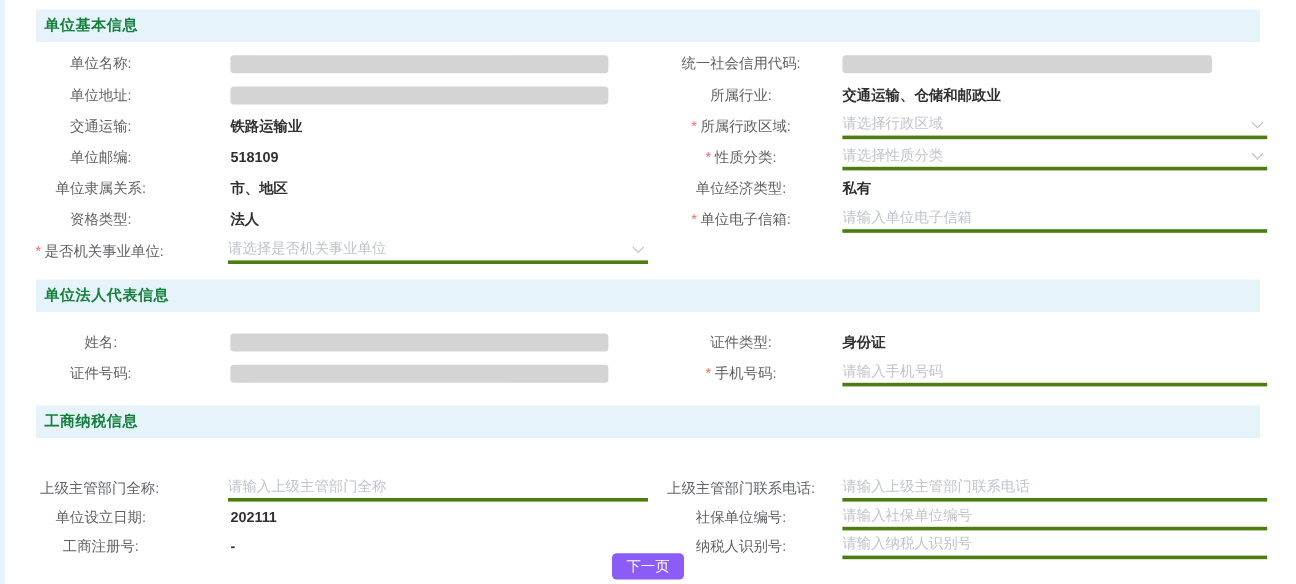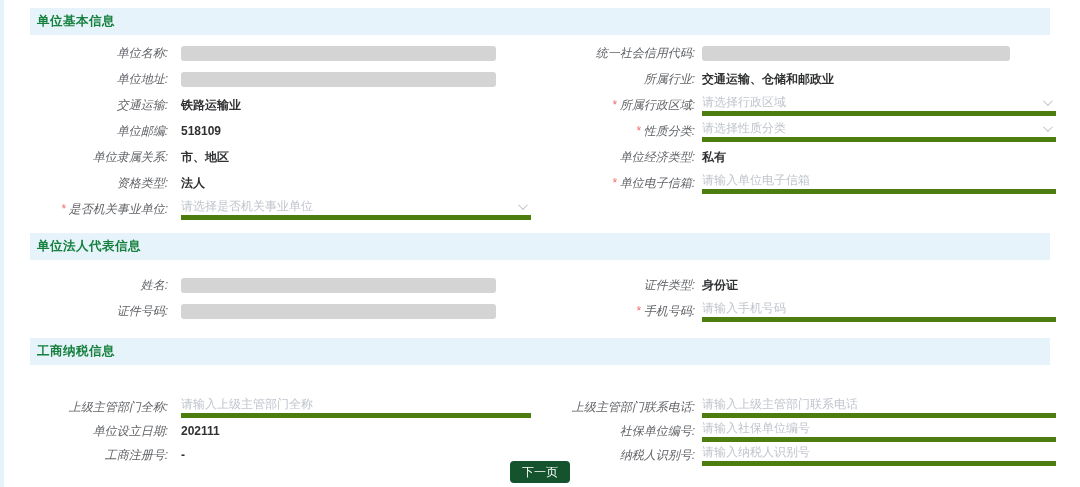--- a/index.html
+++ b/index.html
@@ -9,44 +9,44 @@
   #left-sliver { position:absolute; left:0; top:0; width:4px; height:487px; background:#e7f3fb; }
 
   .band { position:absolute; left:30px; width:1020px; height:27px; background:#e7f3fb;
           display:flex; align-items:center; padding-left:7px; }
   .band .title { font-size:12.5px; font-weight:bold; color:#15803d; letter-spacing:.5px; }
 
   .rows { position:absolute; left:0; width:1080px; display:flex; flex-direction:column; }
   .row { display:flex; height:26px; align-items:center; }
   .rows.s3 .row { height:24px; }
   .half { display:flex; width:540px; align-items:center; }
-  .lbl { width:168px; text-align:right; color:#606266; white-space:nowrap;font-style:italic; }
+  .lbl { width:168px; text-align:center; color:#606266; white-space:nowrap; }
   .half.r .lbl { width:155px; }
   .req { color:#f56c6c; margin-right:3px; }
-  .ctl { margin-left:13px; display:flex; align-items:center; }
+  .ctl { margin-left:24px; display:flex; align-items:center; }
   .half.r .ctl { margin-left:7px; }
 
   .mask { width:315px; height:15px; background:#d4d4d4; border-radius:3px; }
   .half.r .mask { width:308px; }
 
   .val { font-weight:bold; color:#303133; }
 
-  .line { width:350px; height:21px; border-bottom:5px solid #4d7c0f;
+  .line { width:350px; height:21px; border-bottom:3px solid #4d7c0f;
           display:flex; align-items:center; justify-content:space-between; }
   .half.r .line { width:354px; }
   .line input { border:none; outline:none; background:transparent; flex:1;
                 font-family:Liberation Mono, monospace; font-size:12px; color:#606266; height:18px; }
   .line input::placeholder { color:#c0c4cc; opacity:1; }
   .ph { color:#c0c4cc; flex:1; }
   .chev { width:7px; height:7px; border-right:1.5px solid #c0c4cc; border-bottom:1.5px solid #c0c4cc;
           transform:rotate(45deg) translateY(-2px); margin-right:6px; flex:0 0 auto; }
 
   #footer { position:absolute; left:0; top:461px; width:1080px; text-align:center; }
   #next-btn { display:inline-block; min-width:56px; height:22px; line-height:22px; padding:0 12px;
-              background:#14532d; color:#fff; border:none; border-radius:4px; font-size:12px;
+              background:#8b5cf6; color:#fff; border:none; border-radius:4px; font-size:12px;
               font-family:inherit; cursor:pointer; }
 
   
   #band-1 { top:8px; }   #rows-1 { top:40px; }
   #band-2 { top:233px;align-items:center; } #rows-2 { top:272px; }
   #band-3 { top:338px; } #rows-3 { top:395px; }
 </style>
 </head>
 <body>
 

